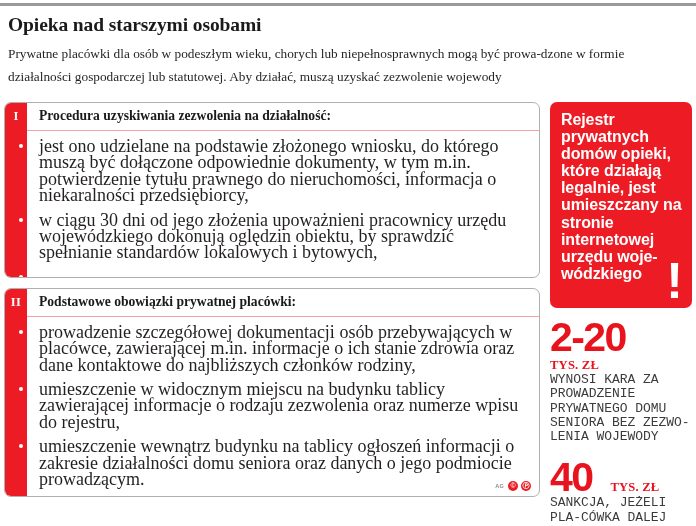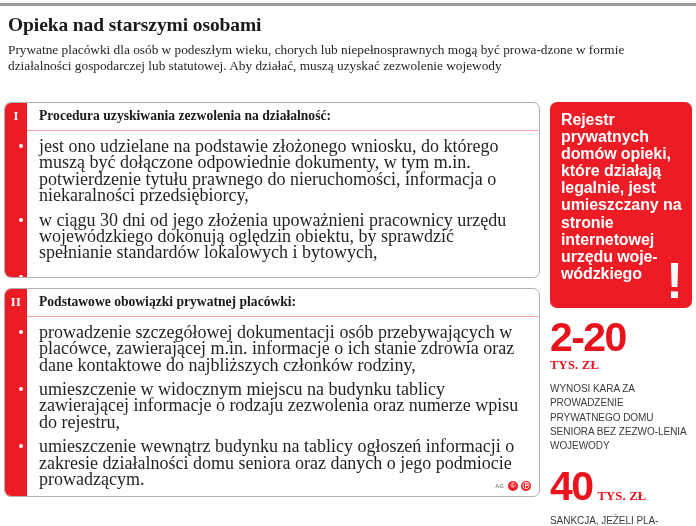--- a/index.html
+++ b/index.html
@@ -40,21 +40,21 @@
     font-family: "Liberation Serif", serif;
     font-weight: bold;
     font-size: 19.5px;
     letter-spacing: -0.1px;
     margin: 0 0 6px 0;
     color: #1a1a1a;
   }
   .page-intro {
     font-family: "Liberation Serif", serif;
     font-size: 13.3px;
-    line-height: 16px;
+    line-height: 23px;
     color: #231f20;
     margin: 0;
     width: 676px;
   }
 
   
   .main-col {
     position: absolute;
     left: 4px; top: 102px;
     width: 536px;
@@ -180,21 +180,21 @@
     font-weight: bold;
     font-size: 50px;
     line-height: 50px;
     color: #ffffff;
   }
 
   .stat-block { margin-top: 10px; }
   .stat-row {
     display: flex;
     align-items: baseline;
-    gap: 5px;
+    gap: 18px;
   }
   .stat-figure {
     font-family: "Liberation Sans", sans-serif;
     font-weight: bold;
     font-size: 41px;
     line-height: 38px;
     color: #e8131d;
     letter-spacing: -1.6px;
   }
   .stat-unit {
@@ -202,25 +202,25 @@
     font-weight: bold;
     font-size: 12.6px;
     color: #e8131d;
     letter-spacing: 0.2px;
   }
   .stat-unit.below {
     display: block;
     margin-top: 2px;
   }
   .stat-desc {
-    font-family: Liberation Sans, sans-serif;
-    font-size: 10px;
+    font-family: Liberation Mono, monospace;
+    font-size: 13px;
     line-height: 14.3px;
     color: #3b3b3b;
-    margin-top: 9px;
+    margin-top: 0;
     letter-spacing: -0.05px;
   }
   .stat-block.second { margin-top: 14px; }
 </style>
 </head>
 <body>
 
 <div class="page">
 
   <div class="top-rule"></div>

